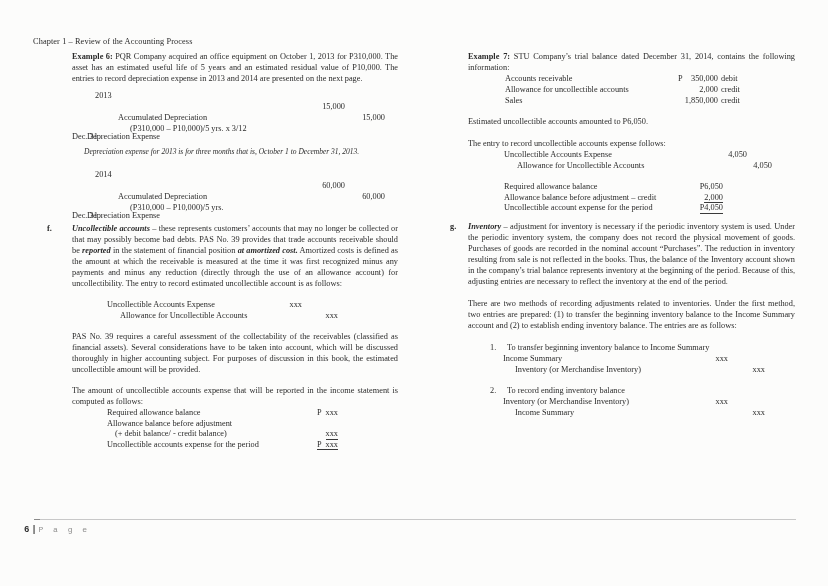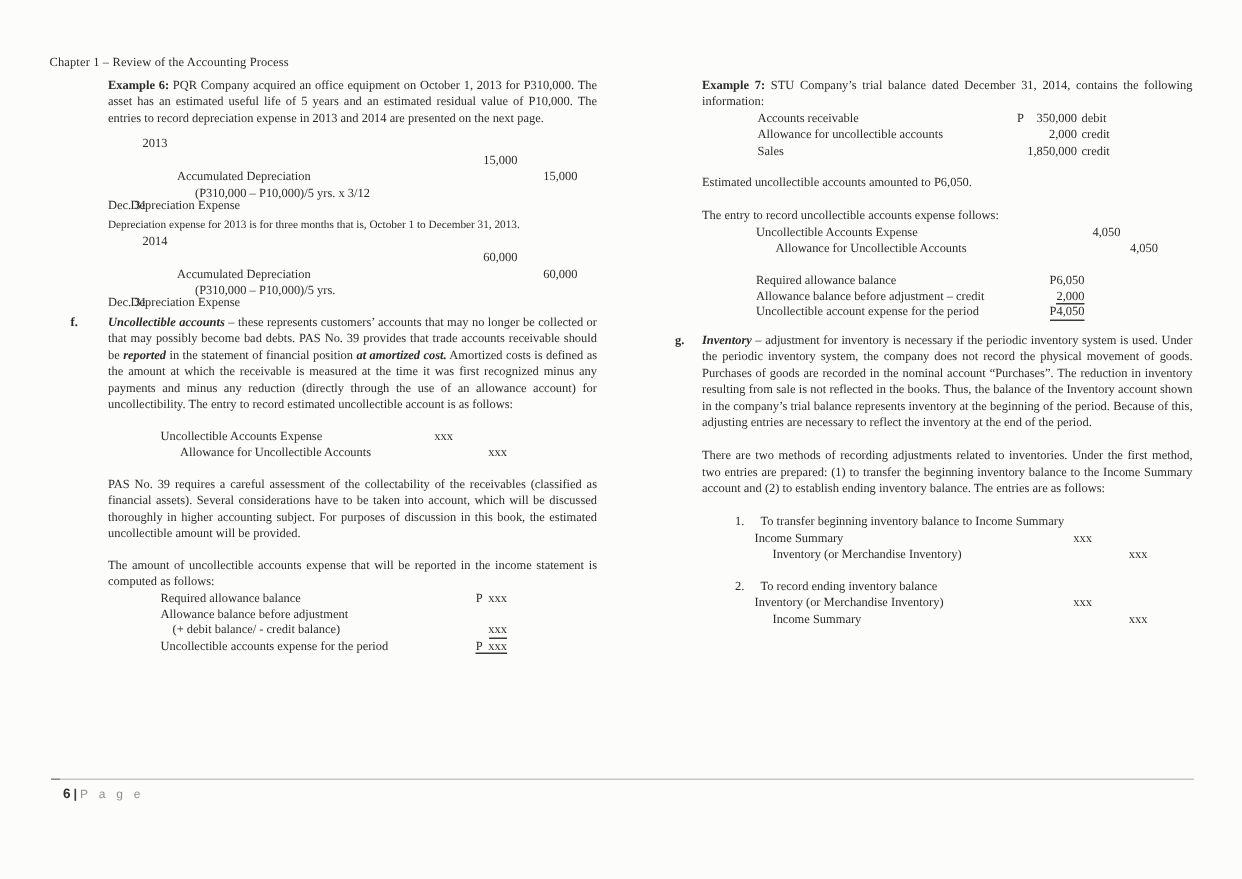--- a/index.html
+++ b/index.html
@@ -14,21 +14,21 @@
     overflow:hidden;
   }
   .header { position:absolute; top:36px; left:33px; font-size:8.3px; letter-spacing:0.1px; }
   .col { position:absolute; top:51px; }
   .col-left  { left:72px;  width:326px; }
   .col-right { left:468px; width:327px; }
   .para { margin:0; text-align:justify; }
   .mb6 { margin-bottom:6px; } .mb8 { margin-bottom:8px; } .mb10 { margin-bottom:10px; } .mb11 { margin-bottom:11px; }
   b, .bold { font-weight:bold; }
   .bi { font-weight:bold; font-style:italic; }
-  .note { margin:0; font-size:7.5px; white-space:nowrap; }
+  .note { margin:12px; font-style:italic; font-size:7.5px; white-space:nowrap; }
   .item { position:relative; }
   .marker { position:absolute; font-weight:bold; }
   .col-left  .marker { left:-25px; top:0; }
   .col-right .marker { left:-18px; top:0; }
   .j-year { padding-left:23px; height:11px; }
   .j-line { position:relative; height:11px; white-space:nowrap; }
   .j-date { display:inline-block; width:15px;margin-top:30px; }
   .ind35 { margin-left:35px; } .ind36 { margin-left:36px; } .ind46 { margin-left:46px; }
   .ind47 { margin-left:47px; } .ind48 { margin-left:48px; } .ind49 { margin-left:49px; } .ind58 { margin-left:58px; }
   .amt { position:absolute; top:0; width:75px; text-align:right; white-space:pre; }
@@ -37,21 +37,21 @@
   .comp-row { position:relative; height:10.5px; white-space:nowrap; }
   .tb-row { position:relative; height:11px; white-space:nowrap; }
   .tb-label { margin-left:37px; }
   .tb-cur { position:absolute; left:210px; top:0; }
   .tb-num { position:absolute; left:185px; top:0; width:65px; text-align:right; }
   .tb-suffix { position:absolute; left:253px; top:0; }
   .list-row { position:relative; padding-left:39px; height:11px; white-space:nowrap; }
   .list-num { position:absolute; left:22px; top:0; }
   .footer-line { position:absolute; top:519px; left:34px; width:762px; border-top:1px solid #c8c8c8; }
   .footer-line:before { content:""; position:absolute; left:0; top:-1px; width:6px; border-top:1.6px solid #8a8a8a; }
-  .footer { position:absolute; top:524px; left:42px; font-family:Liberation Sans, sans-serif; }
+  .footer { position:absolute; top:524px; left:24px; font-family:Liberation Mono, monospace; }
   .pg-num { font-weight:bold; font-size:9px; color:#2f2f2f; }
   .pg-sep { font-weight:bold; font-size:8.5px; color:#3a3a3a; margin:0 2px; }
   .pg-label { font-size:8px; color:#8f8f8f; letter-spacing:2.5px; }
 </style>
 </head>
 <body>
 
 <div class="page">
 
   <div class="header">Chapter 1 – Review of the Accounting Process</div>

